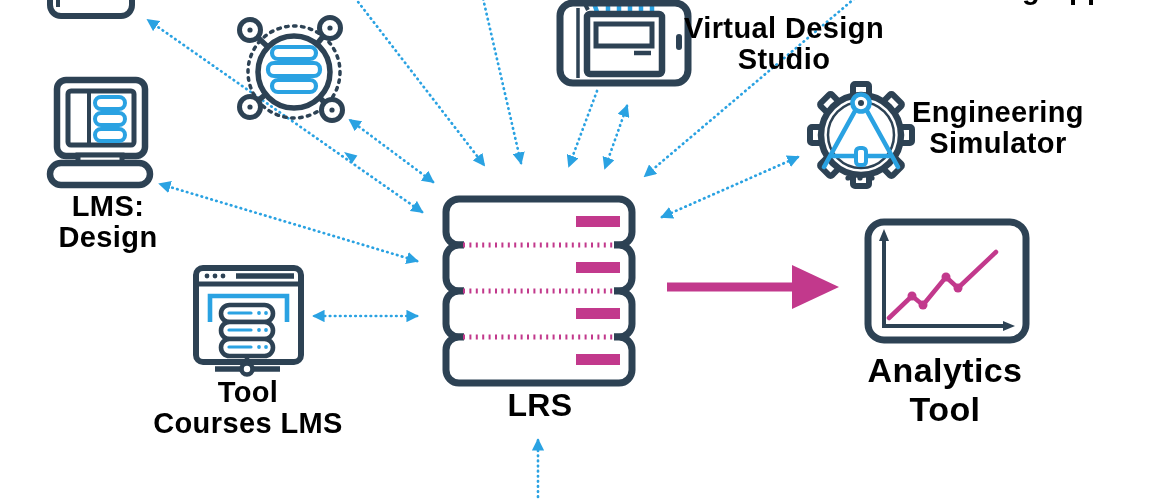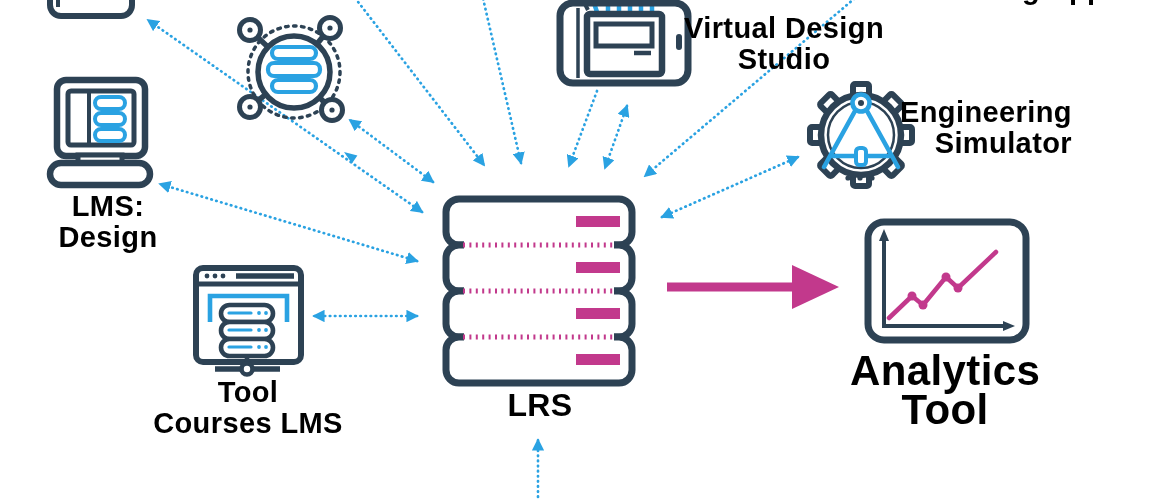--- a/index.html
+++ b/index.html
@@ -11,22 +11,22 @@
   .node-label{
     position:absolute;text-align:center;color:#000000;font-weight:bold;
     white-space:pre-line;letter-spacing:.4px;line-height:31px;font-size:29px;
   }
   .label-lms       {left:18px;  top:191px; width:180px;}
   .label-project   {left:200px; top:134px; width:180px;}
   .label-short     {left:138px; top:377px; width:220px;}
   .label-lrs       {left:465px; top:385px; width:150px; font-size:32px; line-height:40px;}
   .label-vds       {left:680px; top:13px;  width:208px;}
   .label-stream    {left:880px; top:-26px; width:240px;}
-  .label-engsim    {left:868px; top:97px;  width:204px;text-align:right;}
-  .label-analytics {left:850px; top:351px; width:190px; font-size:42px; line-height:39px;}
+  .label-engsim    {left:896px; top:97px;  width:204px;}
+  .label-analytics {left:850px; top:351px; width:190px; font-size:34px; line-height:39px;}
 </style>
 </head>
 <body>
 
 <div id="stage">
 
 <svg id="diagram-svg" width="1150" height="500" viewBox="0 0 1150 500">
   <defs>
     <marker id="ab" viewBox="0 0 10 10" refX="8.5" refY="5" markerWidth="4.6" markerHeight="4.6" orient="auto-start-reverse">
       <path d="M0,0 L10,5 L0,10 z" fill="#2aa2e2"></path>

